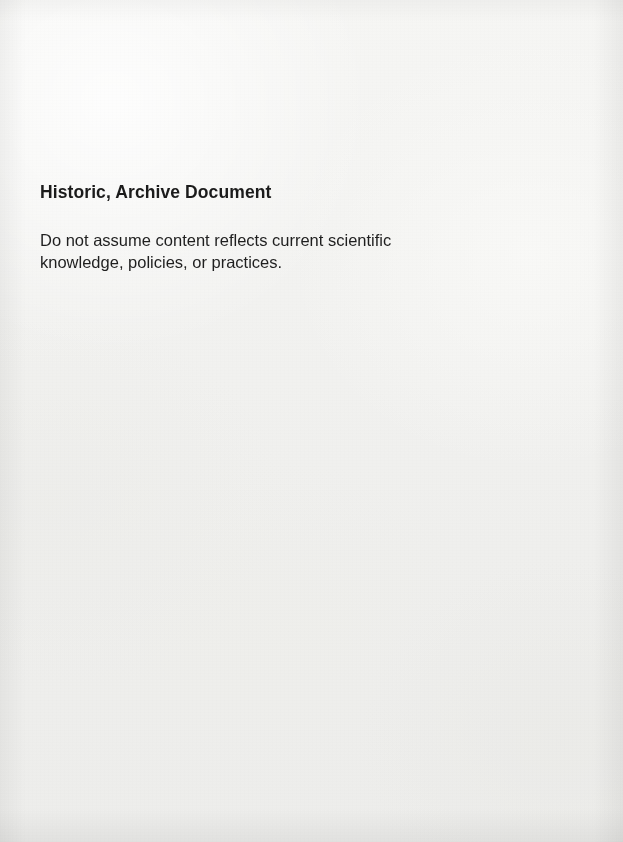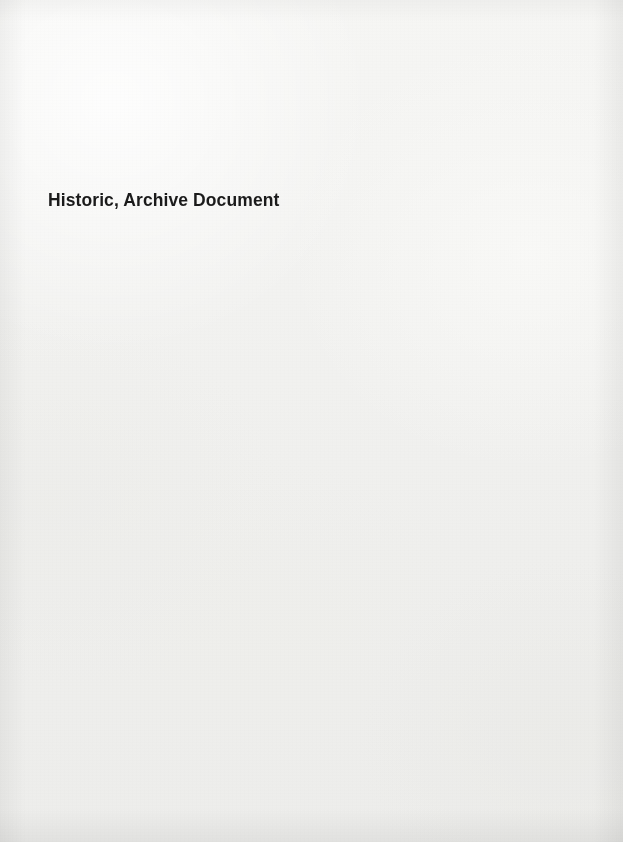--- a/index.html
+++ b/index.html
@@ -56,21 +56,21 @@
 
   .notice {
     position: absolute;
     left: 40px;
     top: 182px;
     width: 460px;
     z-index: 2;
   }
 
   .notice-title {
-    margin: 8px;
+    margin: 0;
     font-size: 17.5px;
     font-weight: bold;
     letter-spacing: 0.1px;
     color: #1b1b1b;
     line-height: 1.2;
   }
 
   .notice-body {
     margin: 0;
     padding-top: 26px;
@@ -82,14 +82,15 @@
   }
 </style>
 </head>
 <body>
 
 <div class="page">
   <div class="grain"></div>
 
   <div class="notice">
     <p class="notice-title">Historic, Archive Document</p>
+    <p class="notice-body">Do not assume content reflects current scientific knowledge, policies, or practices.</p>
   </div>
 </div>
 
 </body></html>

